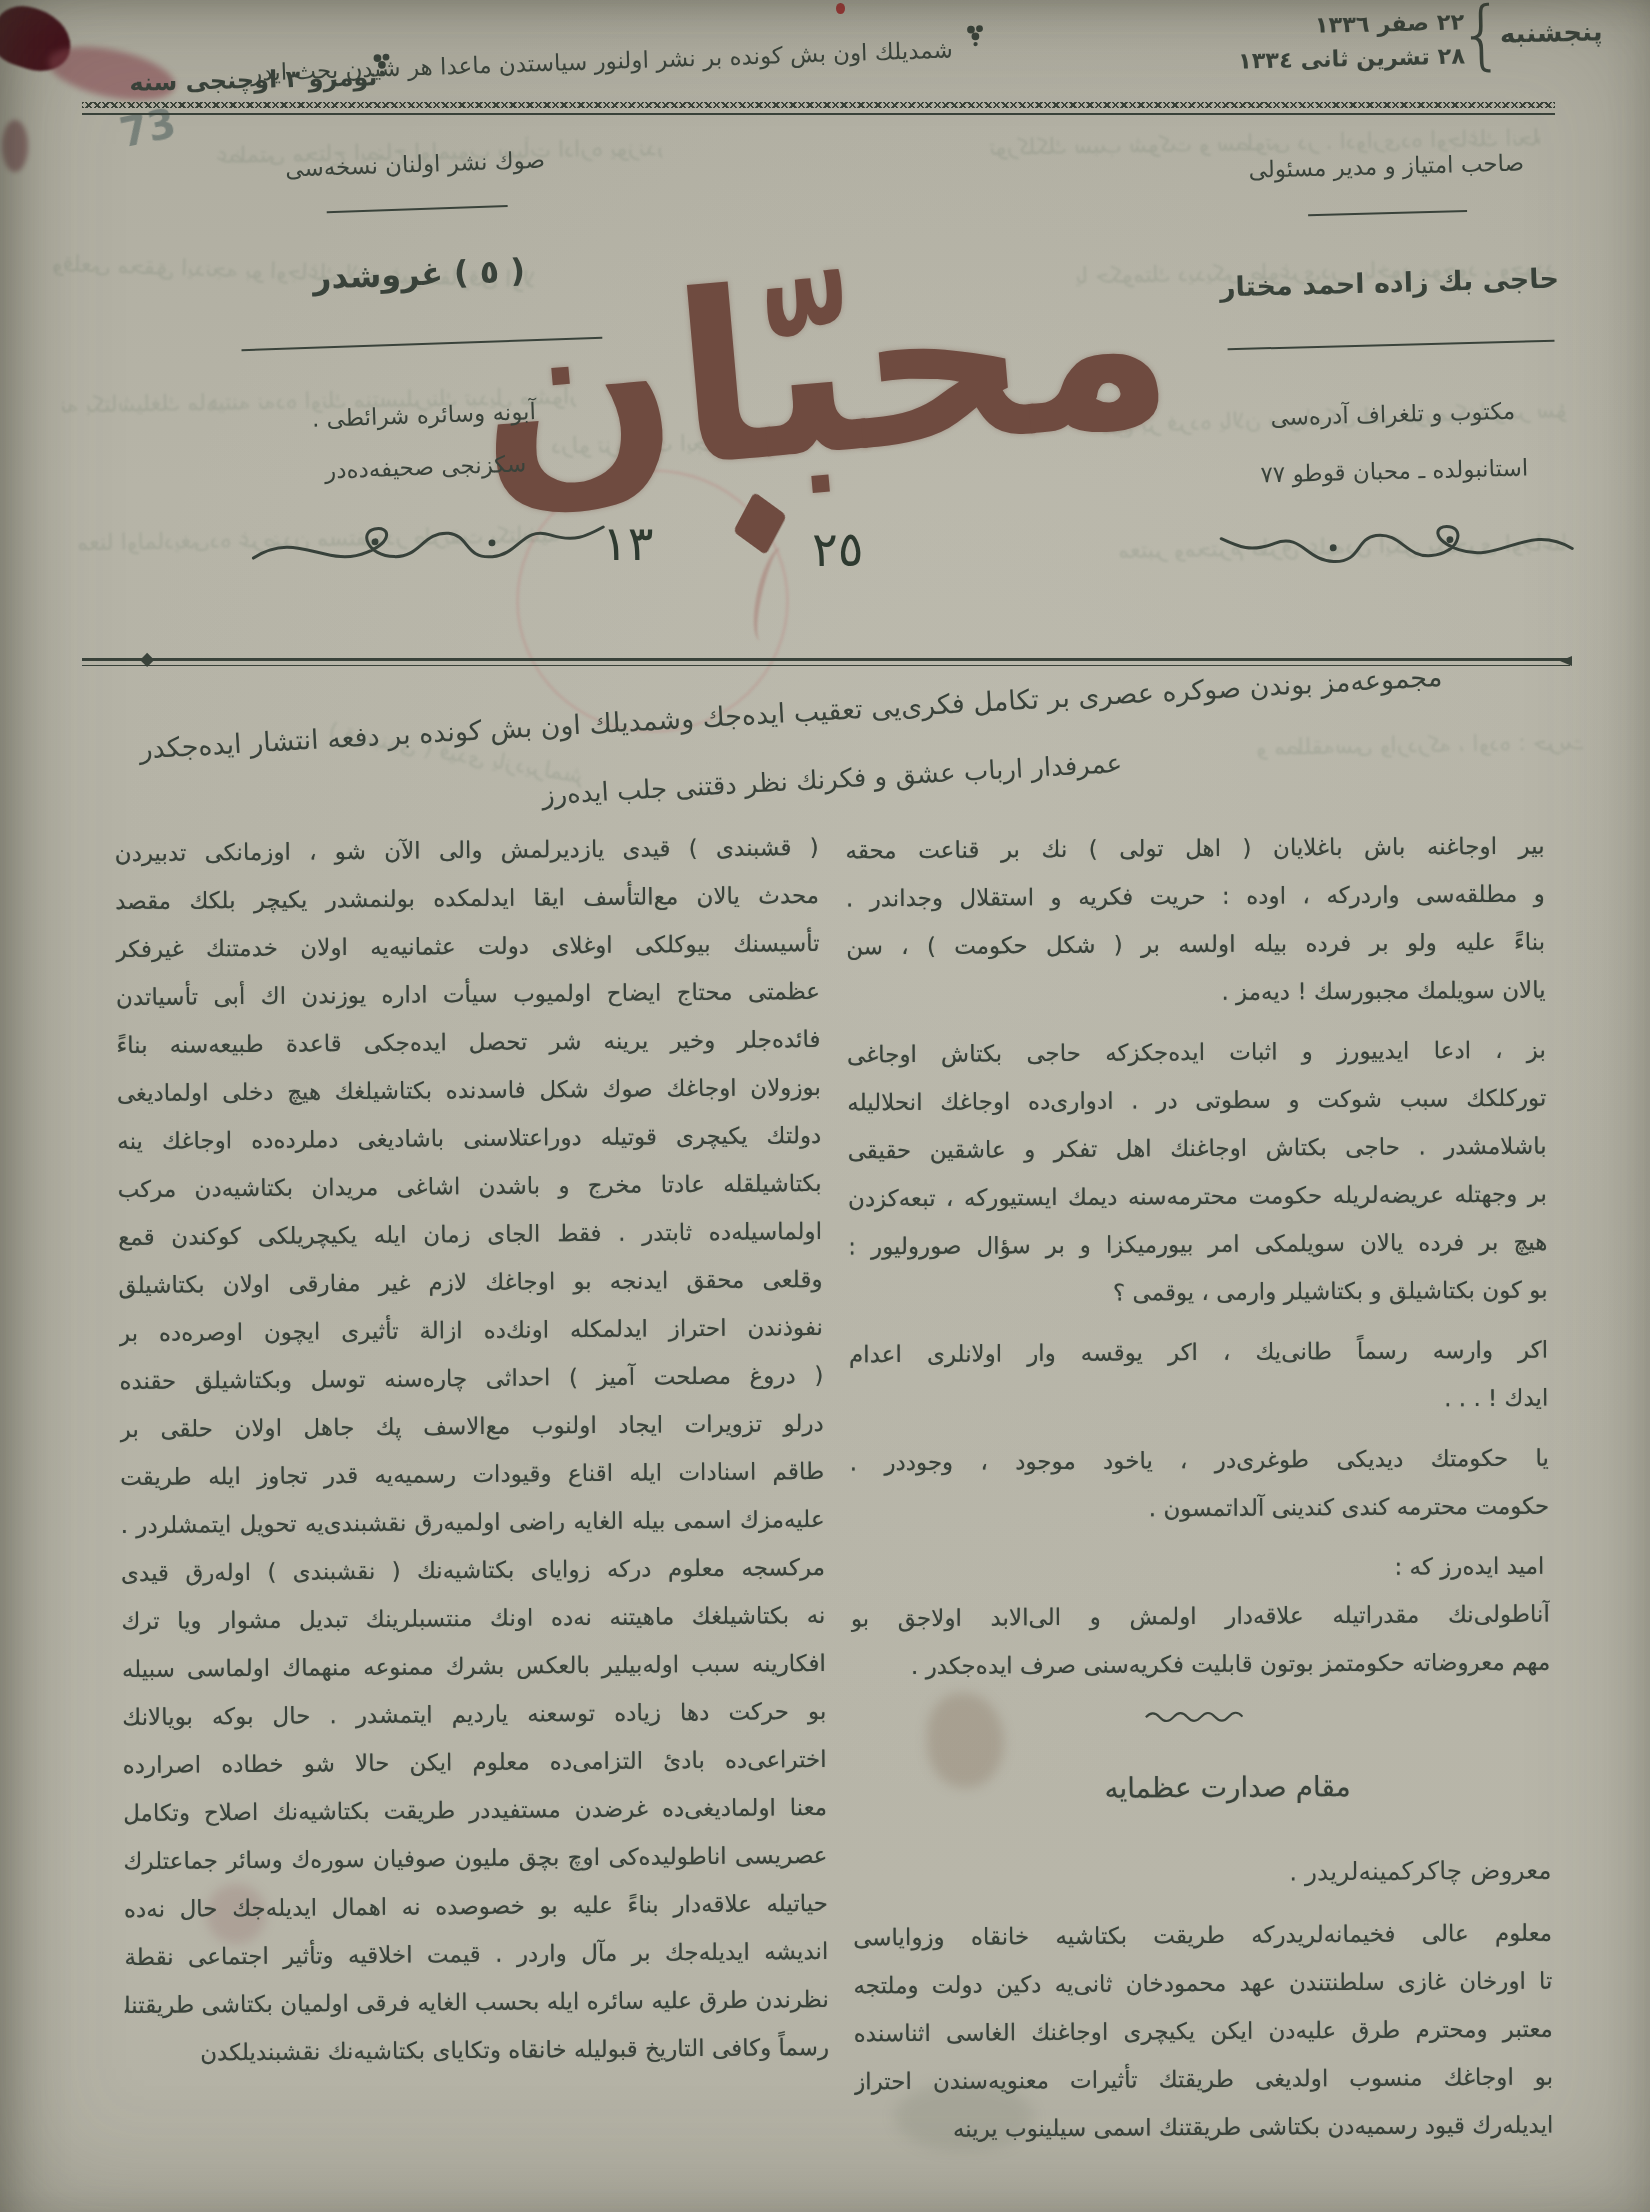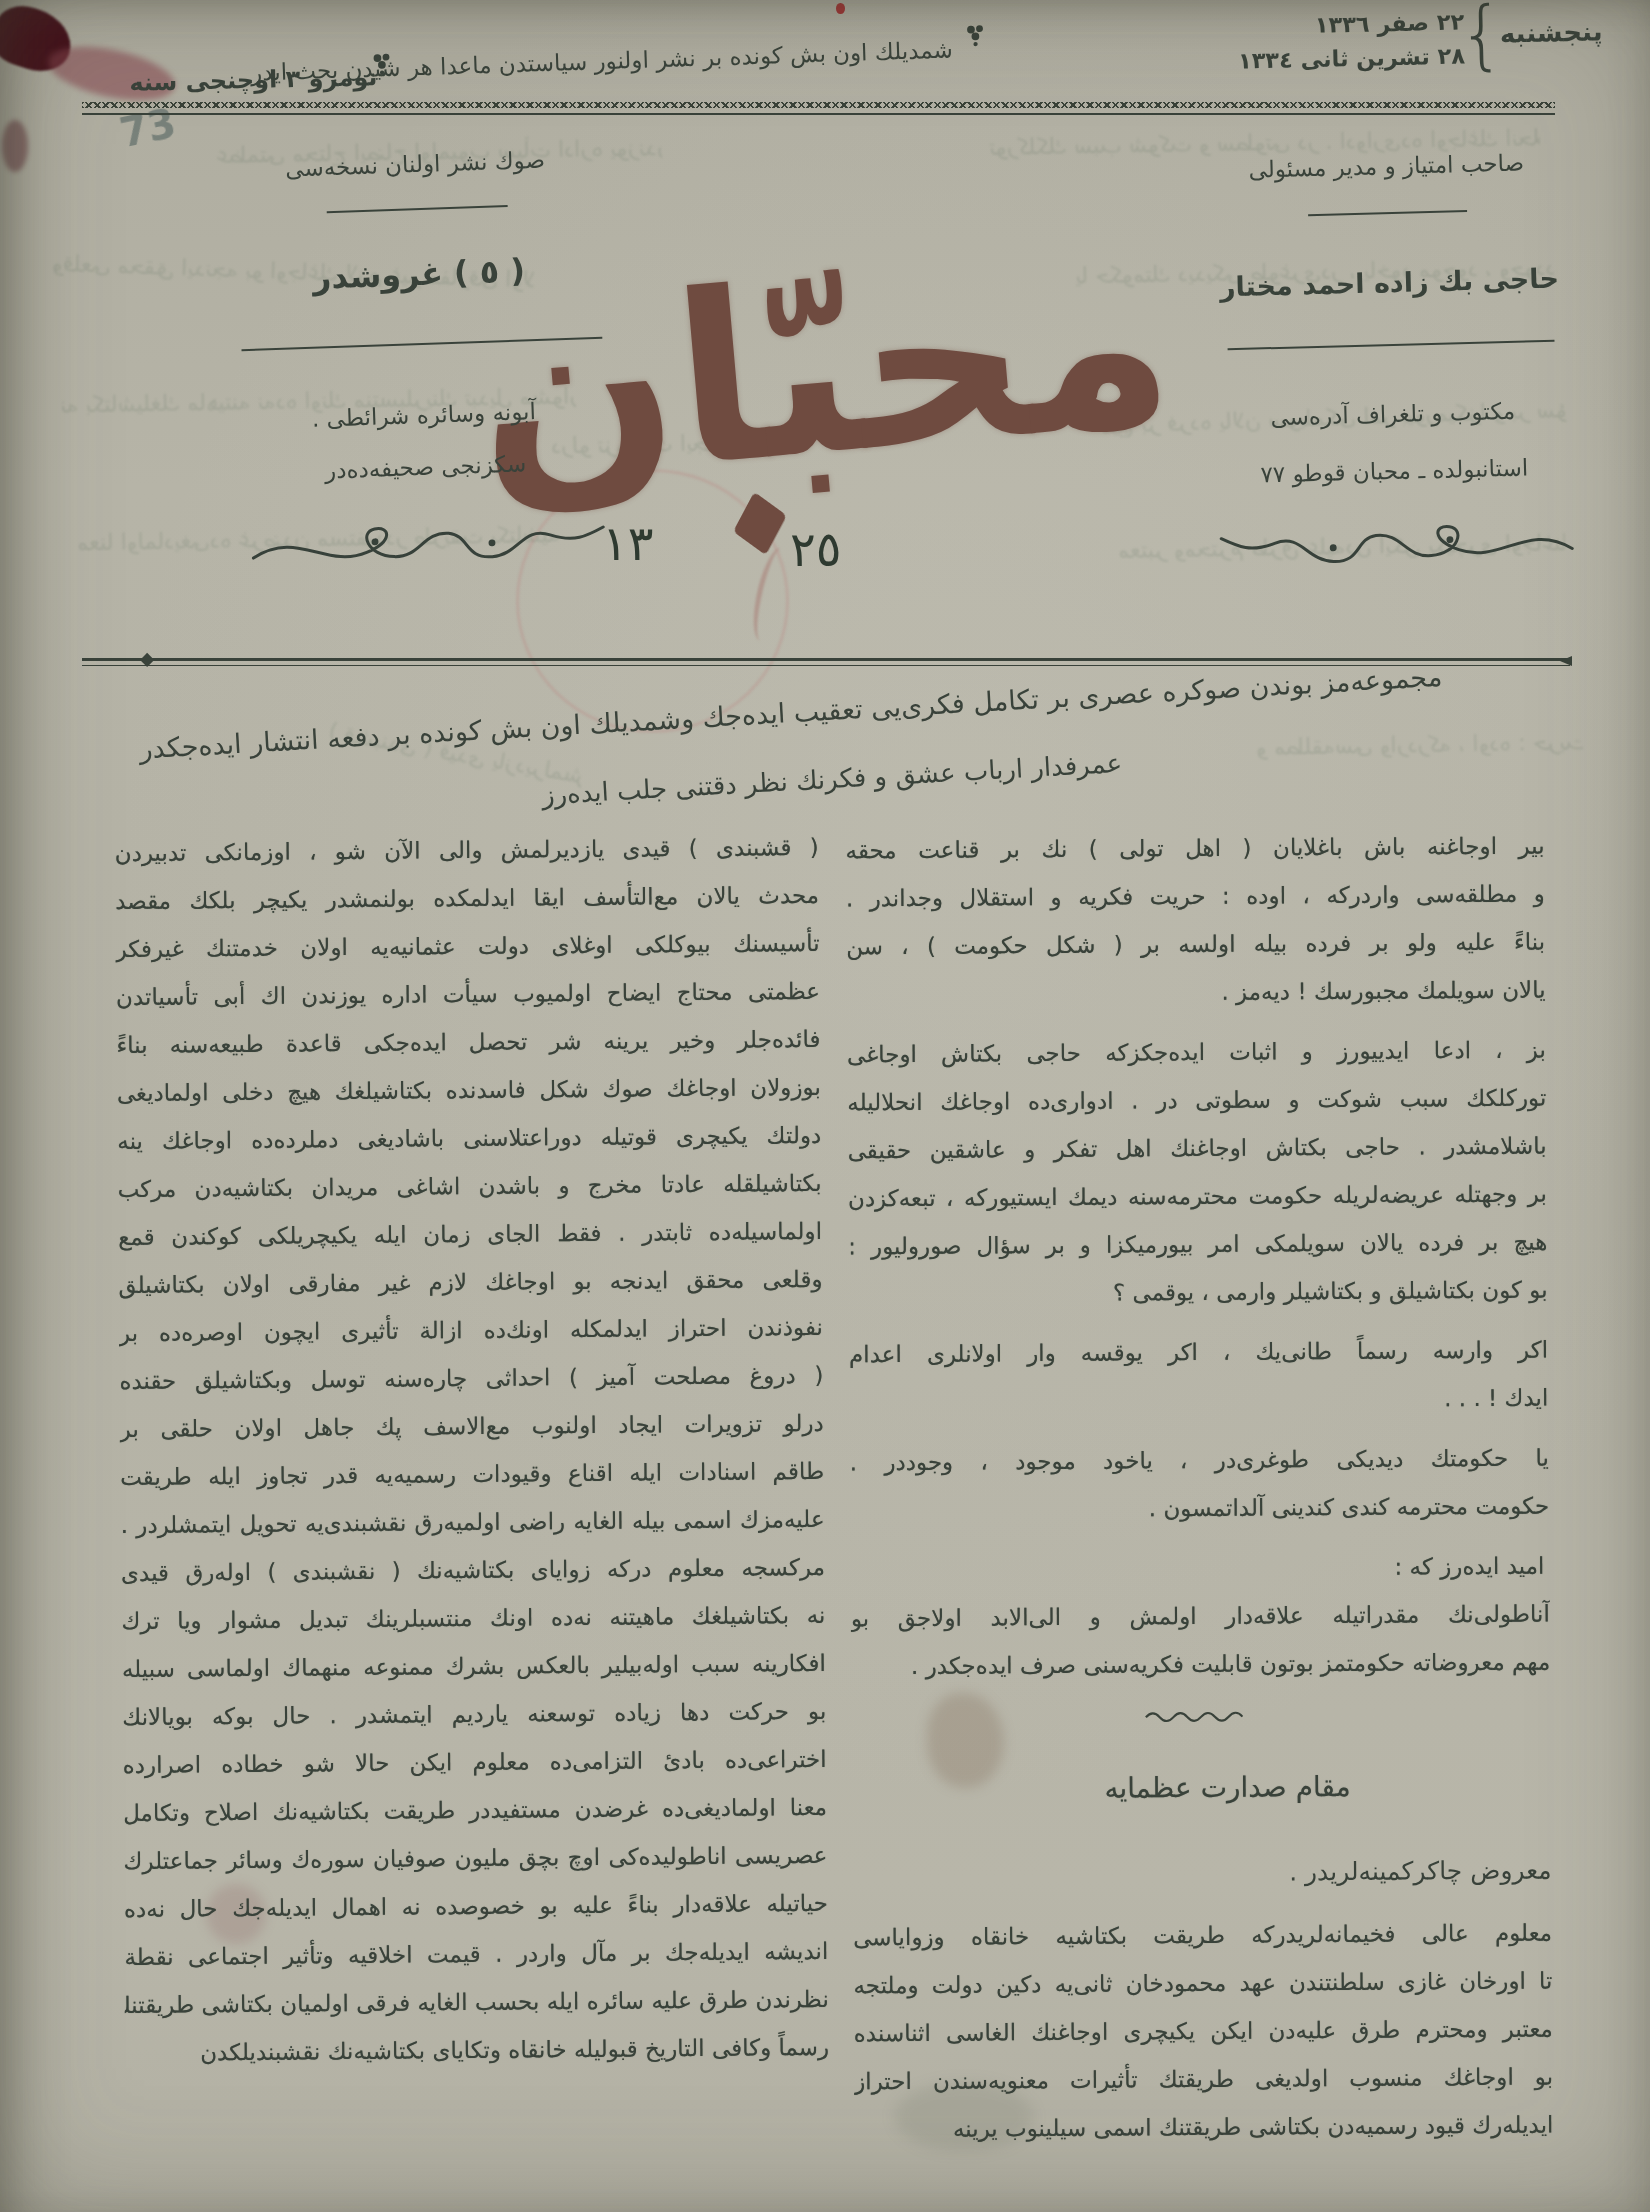--- a/index.html
+++ b/index.html
@@ -171,21 +171,21 @@
     <div class="sline" style="margin-top:55px;">مكتوب و تلغراف آدره‌سى</div>
     <div class="sline" style="margin-top:31px;">استانبولده ـ محبان قوطو ٧٧</div>
     <svg class="flourish" style="margin-top:33px;transform:scaleX(-1);" width="370" height="55" viewBox="0 0 424 64">
         <use href="#flourish-shape"></use>
       </svg>
   </div>
 
   <div class="num-big" style="left:602px;top:515px;">١٣</div>
   <div class="diamond"></div>
   <div class="diamond-tail"></div>
-  <div class="num-big" style="left:790px;top:521px;">٢٥</div>
+  <div class="num-big" style="left:812px;top:521px;">٢٥</div>
 
   <div class="big-rule"></div>
 
   <div class="intro">
     <div class="i1">مجموعه‌مز بوندن صوكره عصرى بر تكامل فكرى‌يى تعقيب ايده‌جك وشمديلك اون بش كونده بر دفعه انتشار ايده‌جكدر</div>
     <div class="i2">عمرفدار ارباب عشق و فكرنك نظر دقتنى جلب ايده‌رز</div>
   </div>
 
   <div class="col col-right">
     <div class="para">

